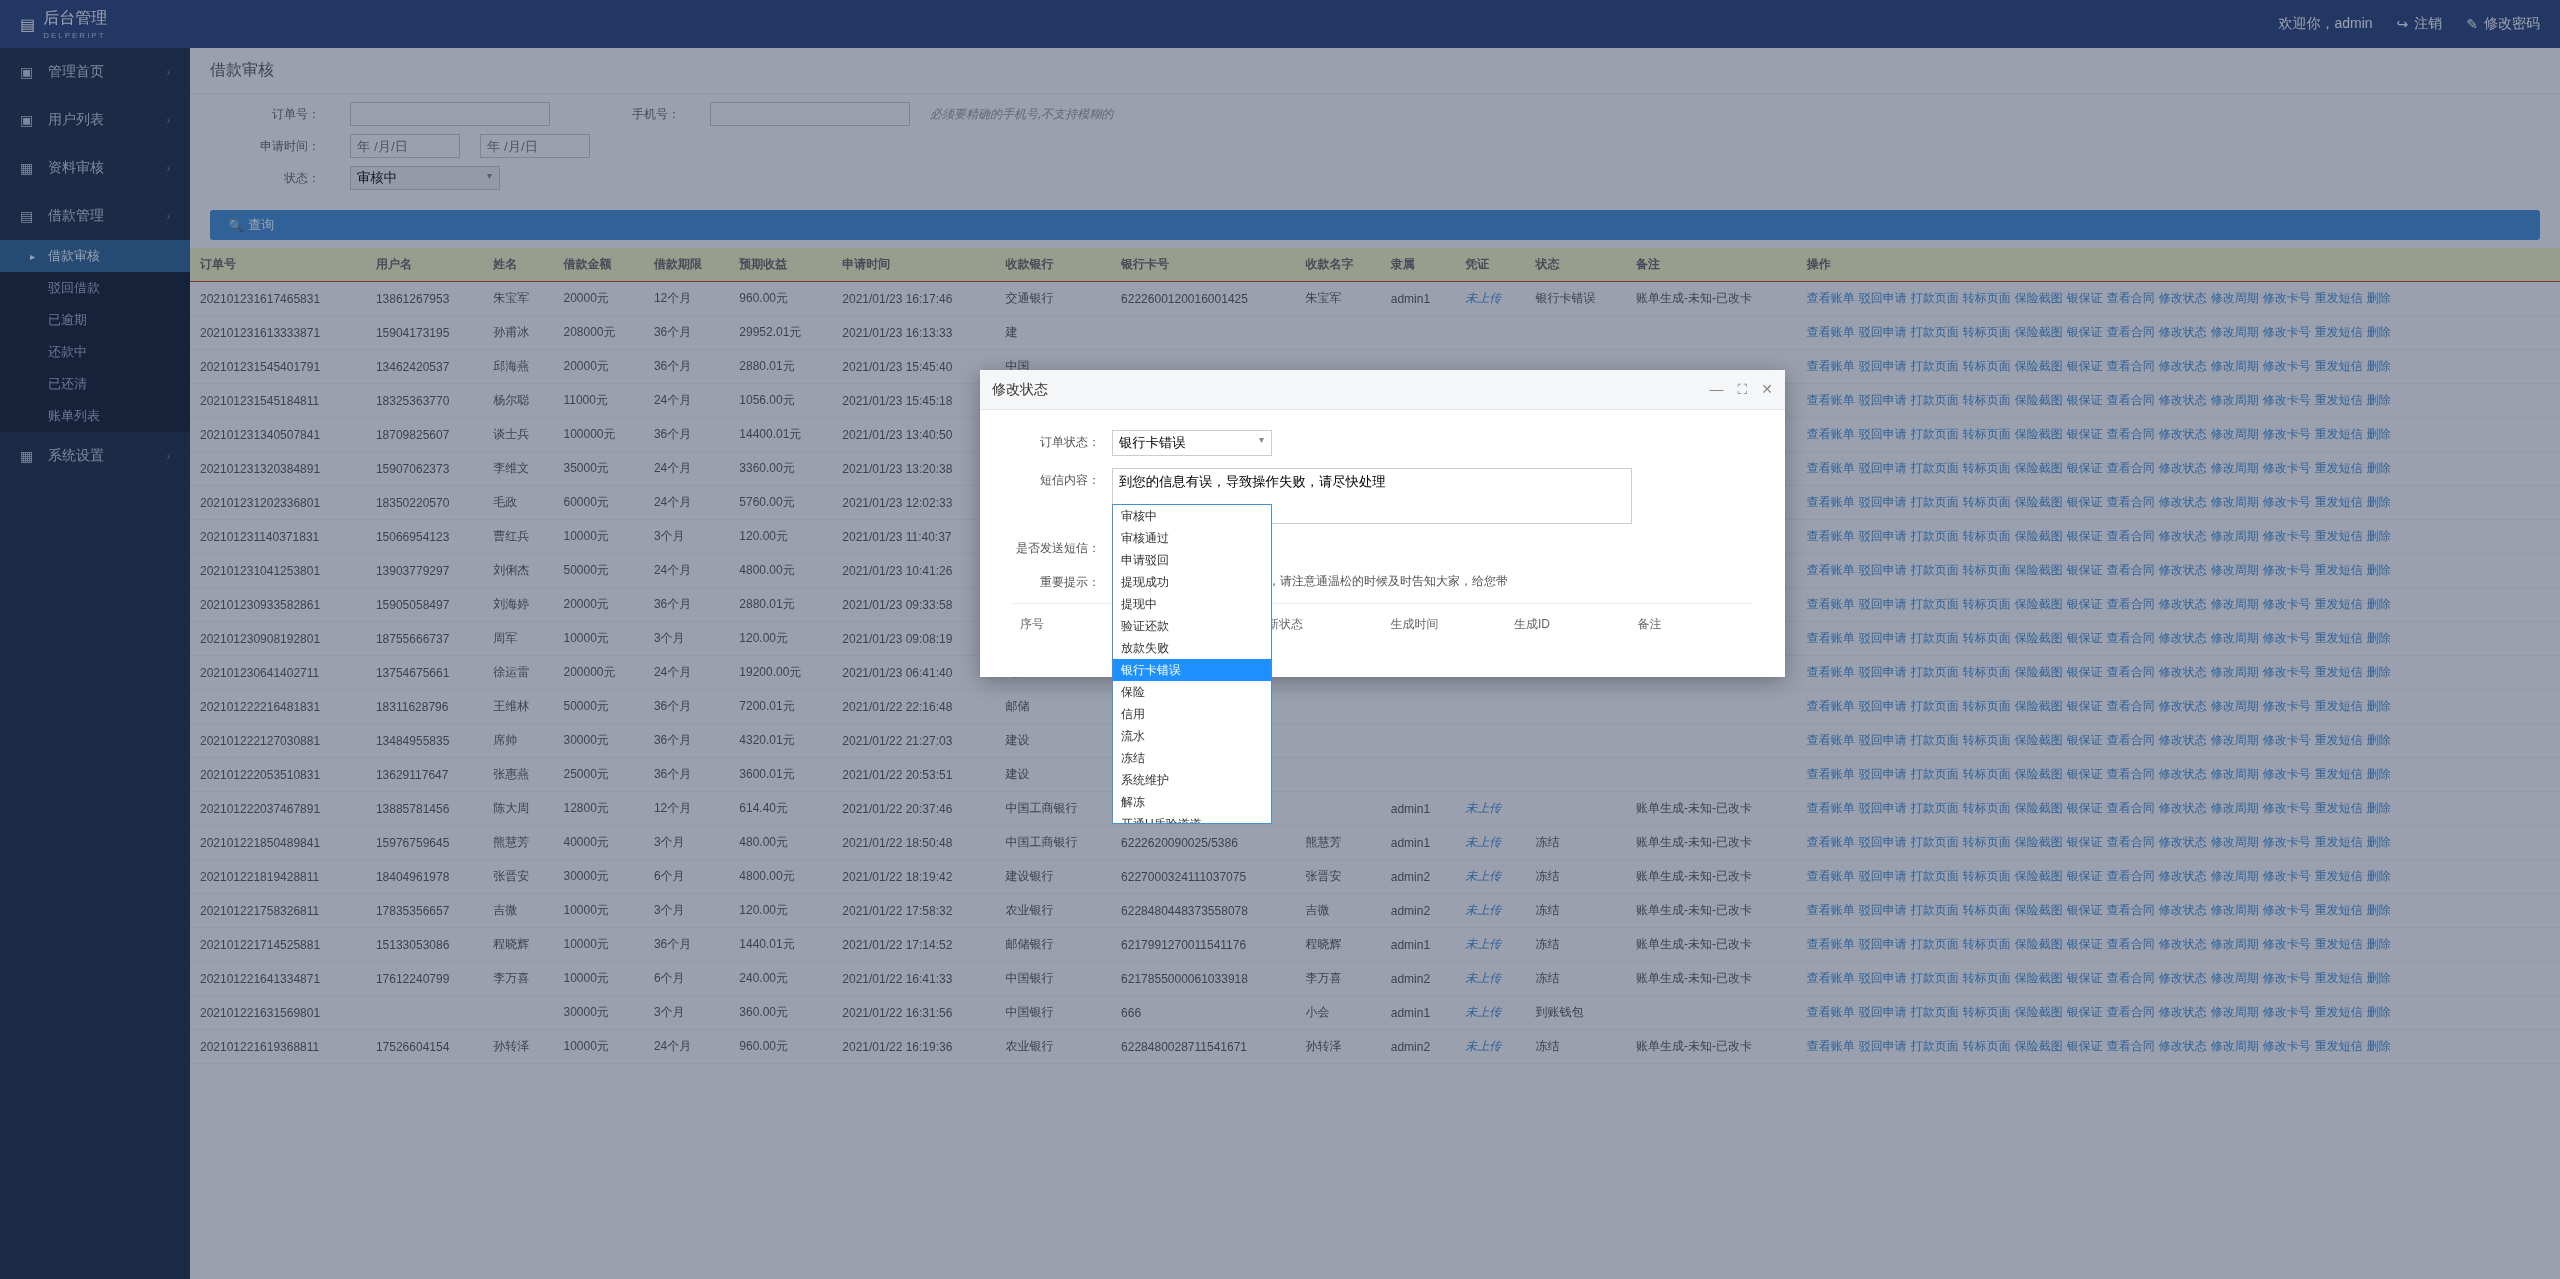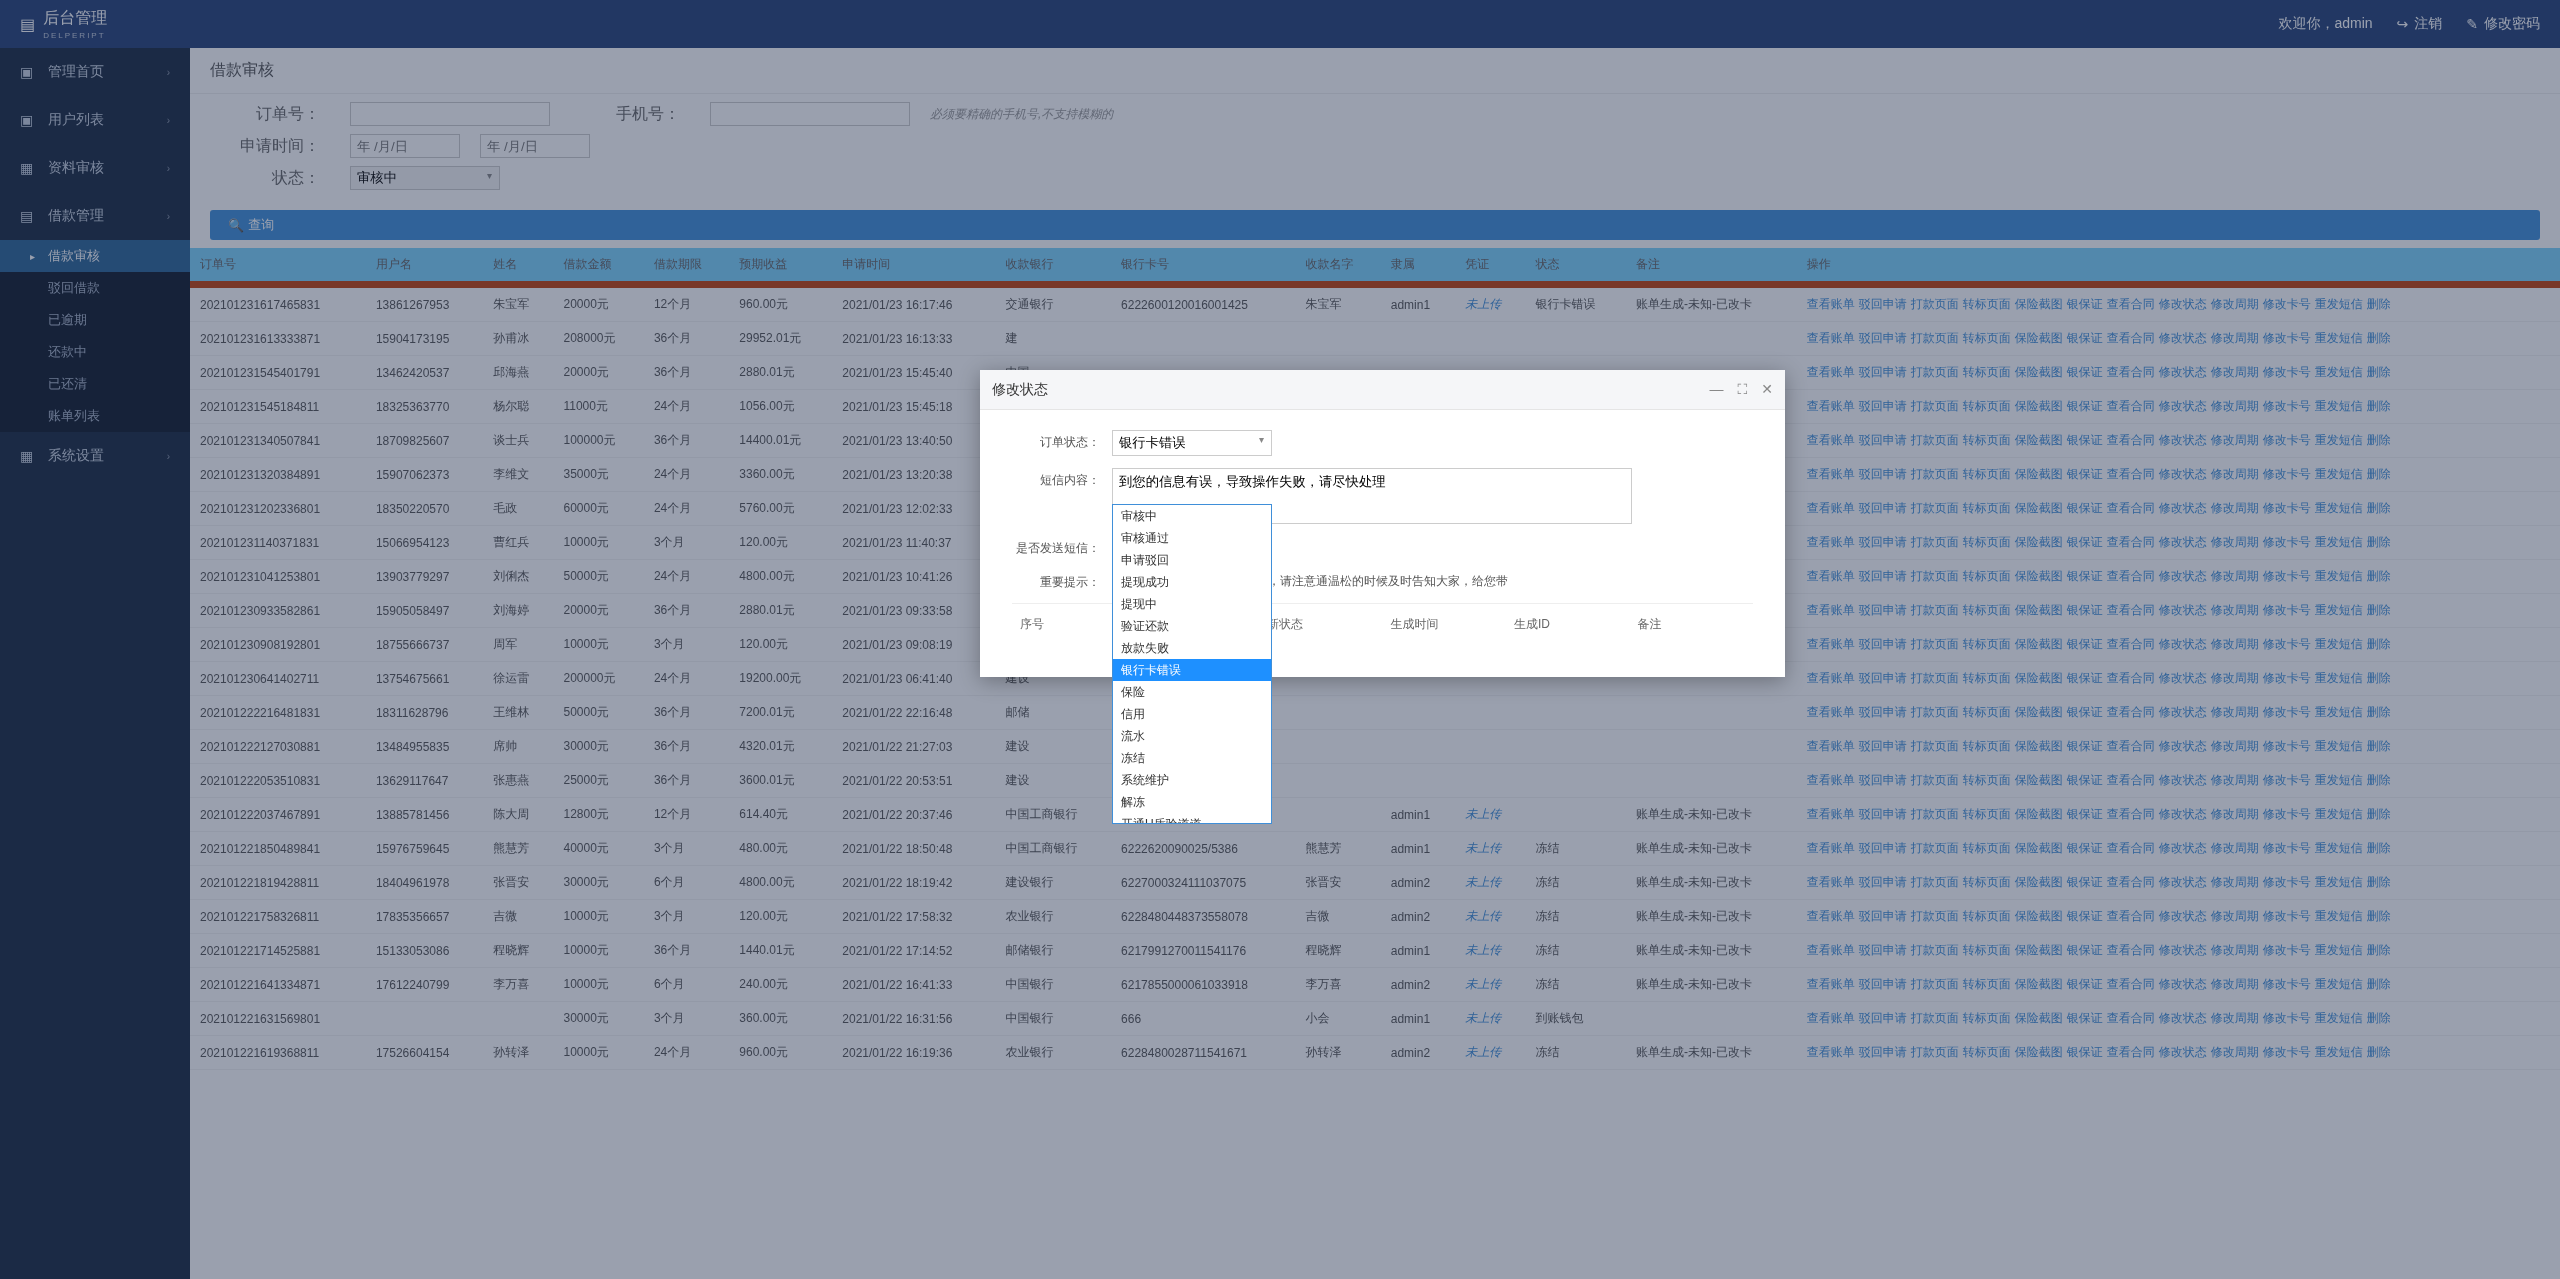--- a/index.html
+++ b/index.html
@@ -17,31 +17,31 @@
 .sidebar-item .label-wrap { display: flex; align-items: center; }
 .chev { font-size: 10px; opacity: .6; }
 .sub-items { background: #0f1a2b; }
 .sub-item { height: 32px; display: flex; align-items: center; padding-left: 48px; font-size: 13px; color: #a6b3c7; cursor: pointer; }
 .sub-item.active { background: #2a6496; color: #fff; position: relative; }
 .sub-item.active::before { content: "▸"; position: absolute; left: 30px; font-size: 10px; }
 .main { flex: 1; background: #fff; overflow: hidden; display: flex; flex-direction: column; }
 .page-title { padding: 12px 20px; font-size: 16px; color: #555; border-bottom: 1px solid #eee; }
 .filters { background: #fff; padding: 8px 20px; }
 .filter-row { display: flex; align-items: center; gap: 20px; margin-bottom: 8px; }
-.filter-label { width: 120px; text-align: right; color: #666; font-size: 16px; padding-right: 10px; }
+.filter-label { width: 120px; text-align: right; color: #666; font-size: 12px; padding-right: 10px; }
 .filter-input { width: 200px; height: 24px; border: 1px solid #ccc; padding: 0 6px; background: #fff; }
 .filter-hint { color: #999; font-size: 12px; font-style: italic; }
 .date-input { width: 110px; height: 24px; border: 1px solid #ccc; padding: 0 6px; color: #ec4899; background: #fff; }
 .status-select { width: 150px; height: 24px; border: 1px solid #ccc; background: #f5f5f5; padding: 0 6px; appearance: none; position: relative; }
 .select-wrap { position: relative; display: inline-block; }
 .select-wrap::after { content: "▾"; position: absolute; right: 8px; top: 4px; pointer-events: none; color: #888; font-size: 10px; }
 .search-btn { background: #3f8fd9; color: #fff; border: none; height: 30px; padding: 0 18px; border-radius: 3px; cursor: pointer; font-size: 13px; margin: 4px 20px 8px; display: inline-flex; align-items: center; gap: 4px; }
 .table-wrap { flex: 1; overflow: auto; }
 table { width: 100%; border-collapse: collapse; font-size: 12px; }
-thead th { background: #7dd3fc; text-align: left; padding: 8px 10px; color: #666; font-weight: normal; border-bottom: 7px solid #c2410c; }
+thead th { background: #fef9c3; text-align: left; padding: 8px 10px; color: #666; font-weight: bold; border-bottom: 1px solid #c2410c; }
 tbody td { padding: 8px 10px; border-bottom: 1px solid #f2f2f2; color: #555; white-space: nowrap; }
 .ops a { color: #3f8fd9; margin-right: 4px; cursor: pointer; text-decoration: none; }
 .status-link { color: #3f8fd9; font-style: italic; }
 
 
 .overlay { position: absolute; inset: 0; background: rgba(30,45,75,.45); }
 .modal { position: absolute; top: 370px; left: 980px; width: 805px; background: #fff; box-shadow: 0 4px 20px rgba(0,0,0,.3); }
 .modal-titlebar { height: 40px; background: #f5f6f8; border-bottom: 1px solid #e5e5e5; display: flex; align-items: center; justify-content: space-between; padding: 0 12px; font-size: 14px; color: #333; }
 .modal-ctrls { display: flex; gap: 14px; color: #888; cursor: pointer; font-size: 14px; }
 .modal-body { padding: 20px 32px 40px; }

